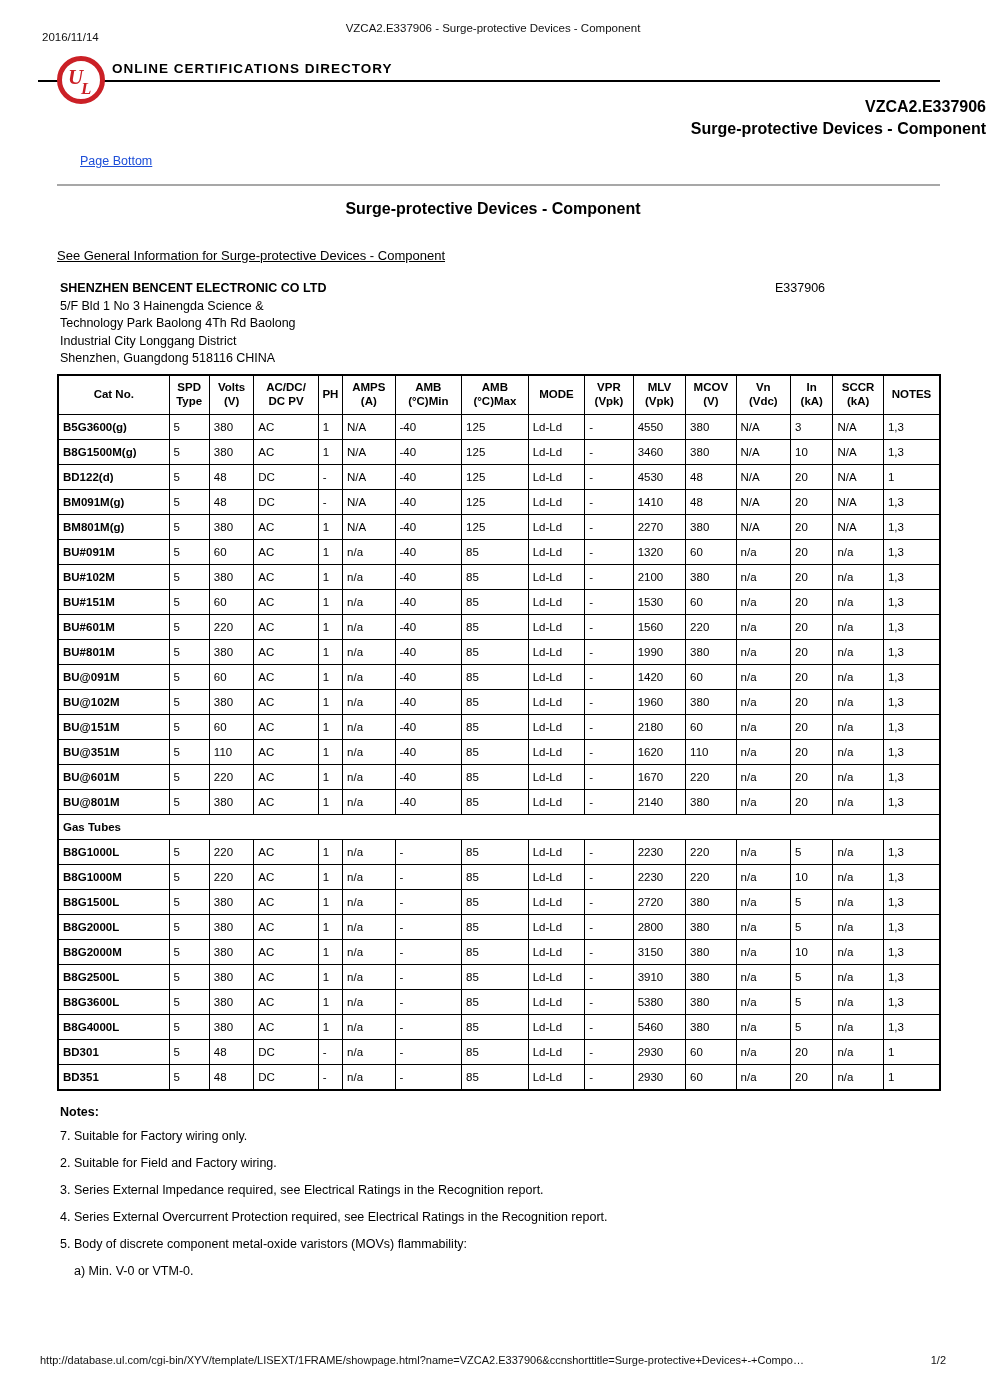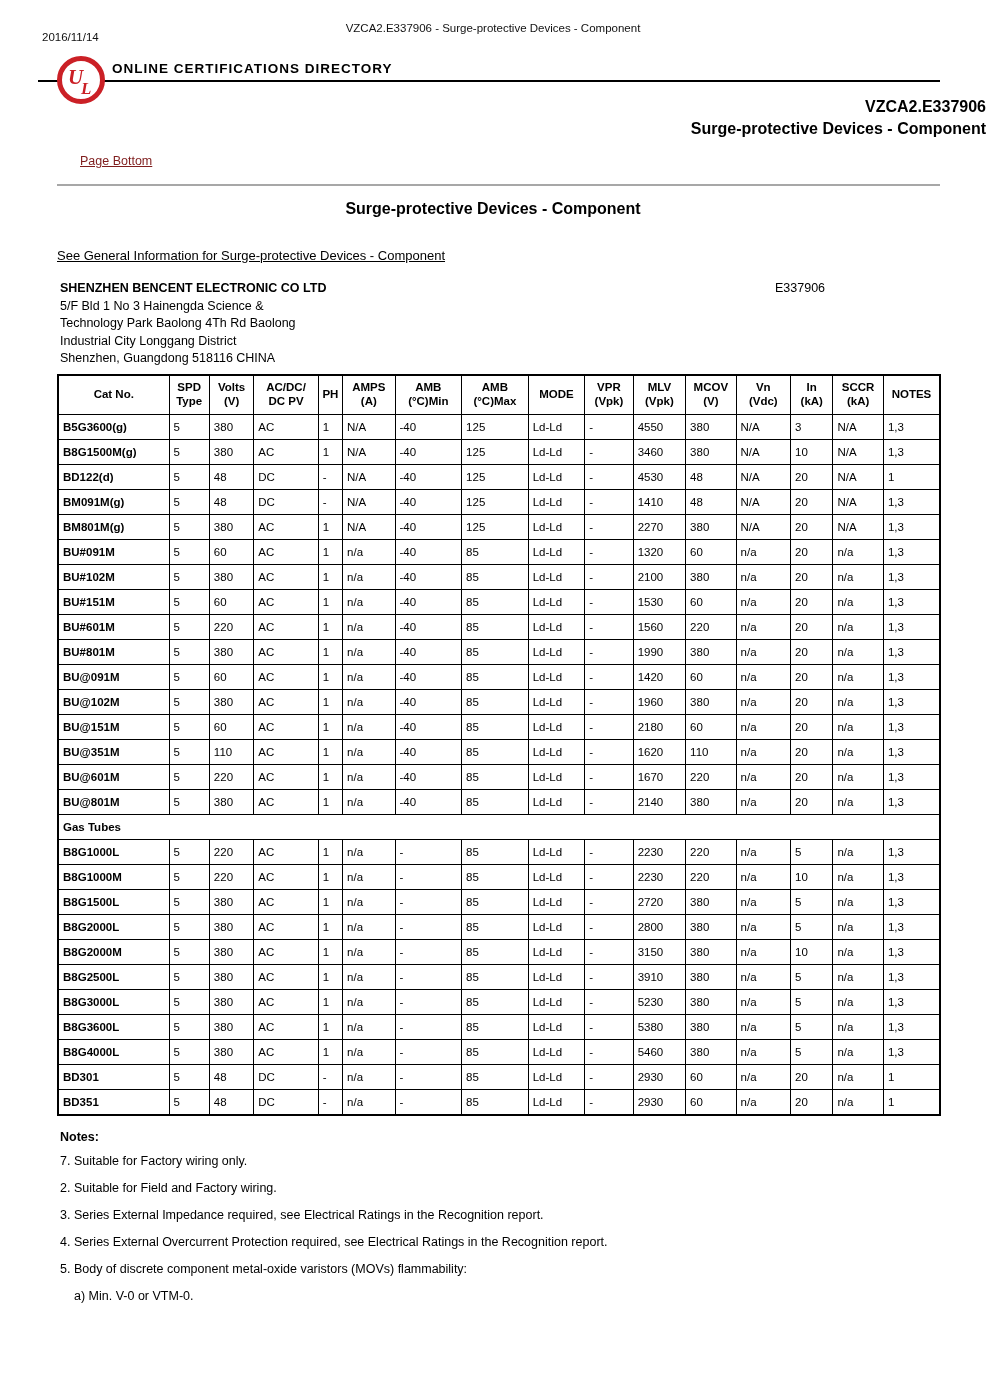--- a/index.html
+++ b/index.html
@@ -17,21 +17,21 @@
   .masthead { position:relative; height:44px; }
   .masthead-line { position:absolute; top:28px; left:38px; right:46px; height:2px; background:#000; }
   .ul-logo { position:absolute; top:3px; left:56px; width:50px; height:50px; }
   .directory-title {
     position:absolute; top:9px; left:112px;
     font-weight:bold; font-size:13.5px; letter-spacing:1px; color:#000;
   }
   
   .cert-heading { text-align:right; font-weight:bold; font-size:16px; line-height:22px; }
   
-  .page-bottom { display:inline-block; margin:14px 0 8px 80px; font-size:12.5px; color:#7f1d1d;
+  .page-bottom { display:inline-block; margin:14px 0 8px 80px; font-size:12.5px; color:#1d4ed8;
     text-decoration:underline; cursor:pointer; }
   hr.separator { border:0; height:2px; background:#a7a7a7; margin:8px 46px 0 57px; }
   .section-heading { margin-top:14px; text-align:center; font-weight:bold; font-size:16px; }
   .general-info-link { display:inline-block; margin:30px 0 0 57px; font-size:13px; color:#000;
     text-decoration:underline; cursor:pointer; }
   
   .company { position:relative; margin:16px 46px 0 60px; font-size:12.5px; line-height:17.5px; }
   .company-name { font-weight:bold; }
   .file-number { position:absolute; left:715px; top:0;text-align:right; }
   
@@ -550,38 +550,20 @@
           <td>Ld-Ld</td>
           <td>-</td>
           <td>3910</td>
           <td>380</td>
           <td>n/a</td>
           <td>5</td>
           <td>n/a</td>
           <td>1,3</td>
         </tr>
         <tr>
-          <td class="catno">B8G3000L</td>
-          <td>5</td>
-          <td>380</td>
-          <td>AC</td>
-          <td>1</td>
-          <td>n/a</td>
-          <td>-</td>
-          <td>85</td>
-          <td>Ld-Ld</td>
-          <td>-</td>
-          <td>5230</td>
-          <td>380</td>
-          <td>n/a</td>
-          <td>5</td>
-          <td>n/a</td>
-          <td>1,3</td>
-        </tr>
-        <tr>
           <td class="catno">B8G3600L</td>
           <td>5</td>
           <td>380</td>
           <td>AC</td>
           <td>1</td>
           <td>n/a</td>
           <td>-</td>
           <td>85</td>
           <td>Ld-Ld</td>
           <td>-</td>
@@ -654,14 +636,18 @@
     <div id="notes-list">
         <div class="note-item">7. Suitable for Factory wiring only.</div>
         <div class="note-item">2. Suitable for Field and Factory wiring.</div>
         <div class="note-item">3. Series External Impedance required, see Electrical Ratings in the Recognition report.</div>
         <div class="note-item">4. Series External Overcurrent Protection required, see Electrical Ratings in the Recognition report.</div>
         <div class="note-item">5. Body of discrete component metal-oxide varistors (MOVs) flammability:</div>
         <div class="note-item indent">a) Min. V-0 or VTM-0.</div>
       </div>
   </div>
 
+  <div class="footer">
+    <span class="footer-url">http://database.ul.com/cgi-bin/XYV/template/LISEXT/1FRAME/showpage.html?name=VZCA2.E337906&amp;ccnshorttitle=Surge-protective+Devices+-+Compo…</span>
+    <span>1/2</span>
+  </div>
 
 </div>
 
 </body></html>

